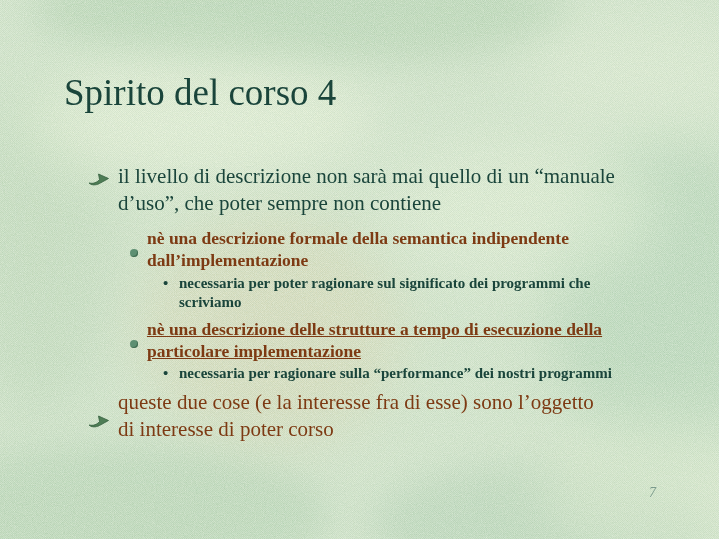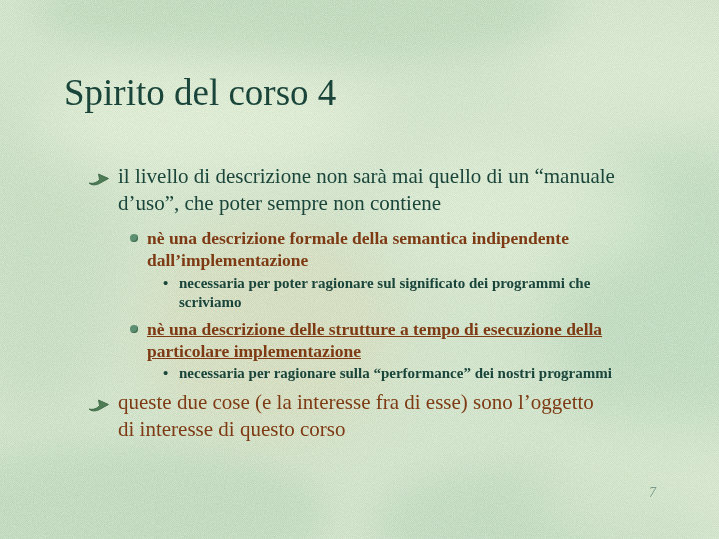--- a/index.html
+++ b/index.html
@@ -35,21 +35,21 @@
   }
   .content {
     position: absolute;
     left: 0;
     top: 163px;
     width: 577px;
     margin-left: 32px;
   }
   .row { display: flex; align-items: flex-start; }
   .teal { color: #1a453b; }
-  .brown { color: #7d3a13; }
+  .brown { color: #7d3a13; align-items: center; }
   .line { display: block; white-space: nowrap; }
 
   .l1 { margin-left: 56px; font-size: 21px; line-height: 27px; }
   .l1 .icon-box { flex: none; width: 30px; margin-top: 7px; }
   .l1 .icon-box svg { display: block; }
 
   .l2 { margin-left: 98px; margin-top: 10px; font-size: 17.5px; line-height: 22px; font-weight: bold; }
   .l2 .dot-box { flex: none; width: 17px; margin-top: 7px; }
   .l2 .dot {
     display: block;
@@ -165,21 +165,21 @@
     </div>
 
     <div class="row l1 brown row-5">
       <span class="icon-box">
         <svg width="22" height="16" viewBox="0 0 22 16">
           <path d="M1 13 C5.5 14 9 12.5 11.5 9.5 L10.5 4 L20.5 8.5 L11.5 13.5 C7 15.8 3.2 15 1 13 Z" fill="#4e7d55" stroke="#35603f" stroke-width="0.8"></path>
         </svg>
       </span>
       <span class="txt">
         <span class="line">queste due cose (e la interesse fra di esse) sono l’oggetto</span>
-        <span class="line">di interesse di questo corso</span>
+        <span class="line">di interesse di poter corso</span>
       </span>
     </div>
 
   </div>
 
   <div class="page-number">7</div>
 
 </div>
 
 </body></html>

